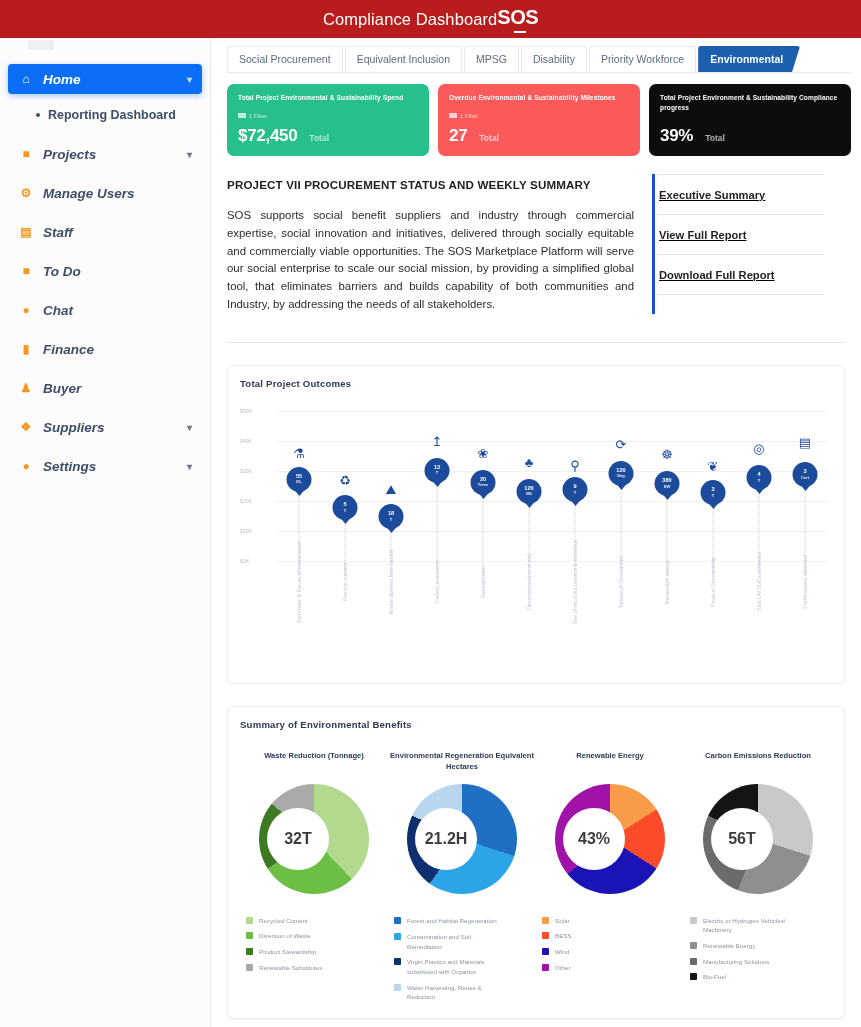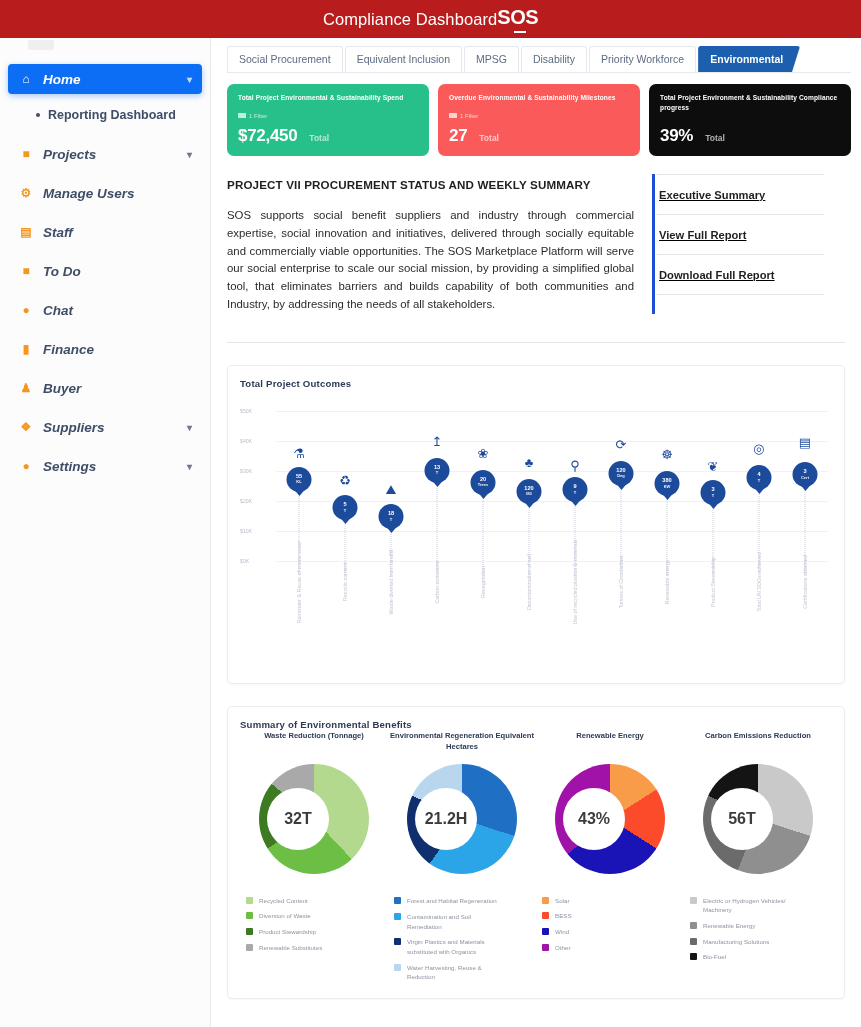--- a/index.html
+++ b/index.html
@@ -101,21 +101,21 @@
          display:flex; flex-direction:column; align-items:center; justify-content:center; }
   .bub:after{ content:""; position:absolute; bottom:-4px; left:50%; transform:translateX(-50%);
         width:0;height:0;border-left:5px solid transparent;border-right:5px solid transparent;border-top:6px solid #1d4b9c;}
   .bub-v { font-size:5.6px; font-weight:800; line-height:1; }
   .bub-u { font-size:4px; font-weight:600; line-height:1.3; opacity:.92; }
   .bico { position:absolute; left:50%; transform:translateX(-50%); color:#1d4b9c; font-size:13px; line-height:1; }
   .catlab { position:absolute; top:178px; left:50%; transform: translateX(-50%) rotate(-90deg);
             transform-origin: center center; white-space:nowrap; font-size:5.4px; color:#c2c7d2; }
 
   
-  .donuts { display:flex; margin-top:0; }
+  .donuts { display:flex; margin-top:20px; }
   .dcell { flex:1; display:flex; flex-direction:column; align-items:center; }
   .dtitle { font-size:7.6px; font-weight:700; color:#2d3b55; text-align:center; line-height:1.5; min-height:22px;}
   .donut { position:relative; width:110px; height:110px; border-radius:50%; margin-top:12px; }
   .donut .hole { position:absolute; top:24px; left:8px; width:62px; height:62px; background:#fff; border-radius:50%;
                  display:flex; align-items:center; justify-content:center; }
   .dval { font-size:16px; font-weight:700; color:#3c3c3c; }
   .legend { margin-top:22px; align-self:flex-start; padding-left:6px; }
   .lrow { display:flex; align-items:flex-start; margin-bottom:6px; }
   .lsw { width:7px;height:7px;border-radius:1px; margin-right:6px; margin-top:1px; flex:none;}
   .ltx { font-size:6.2px; color:#8d93a1; line-height:1.55; max-width:96px; }

